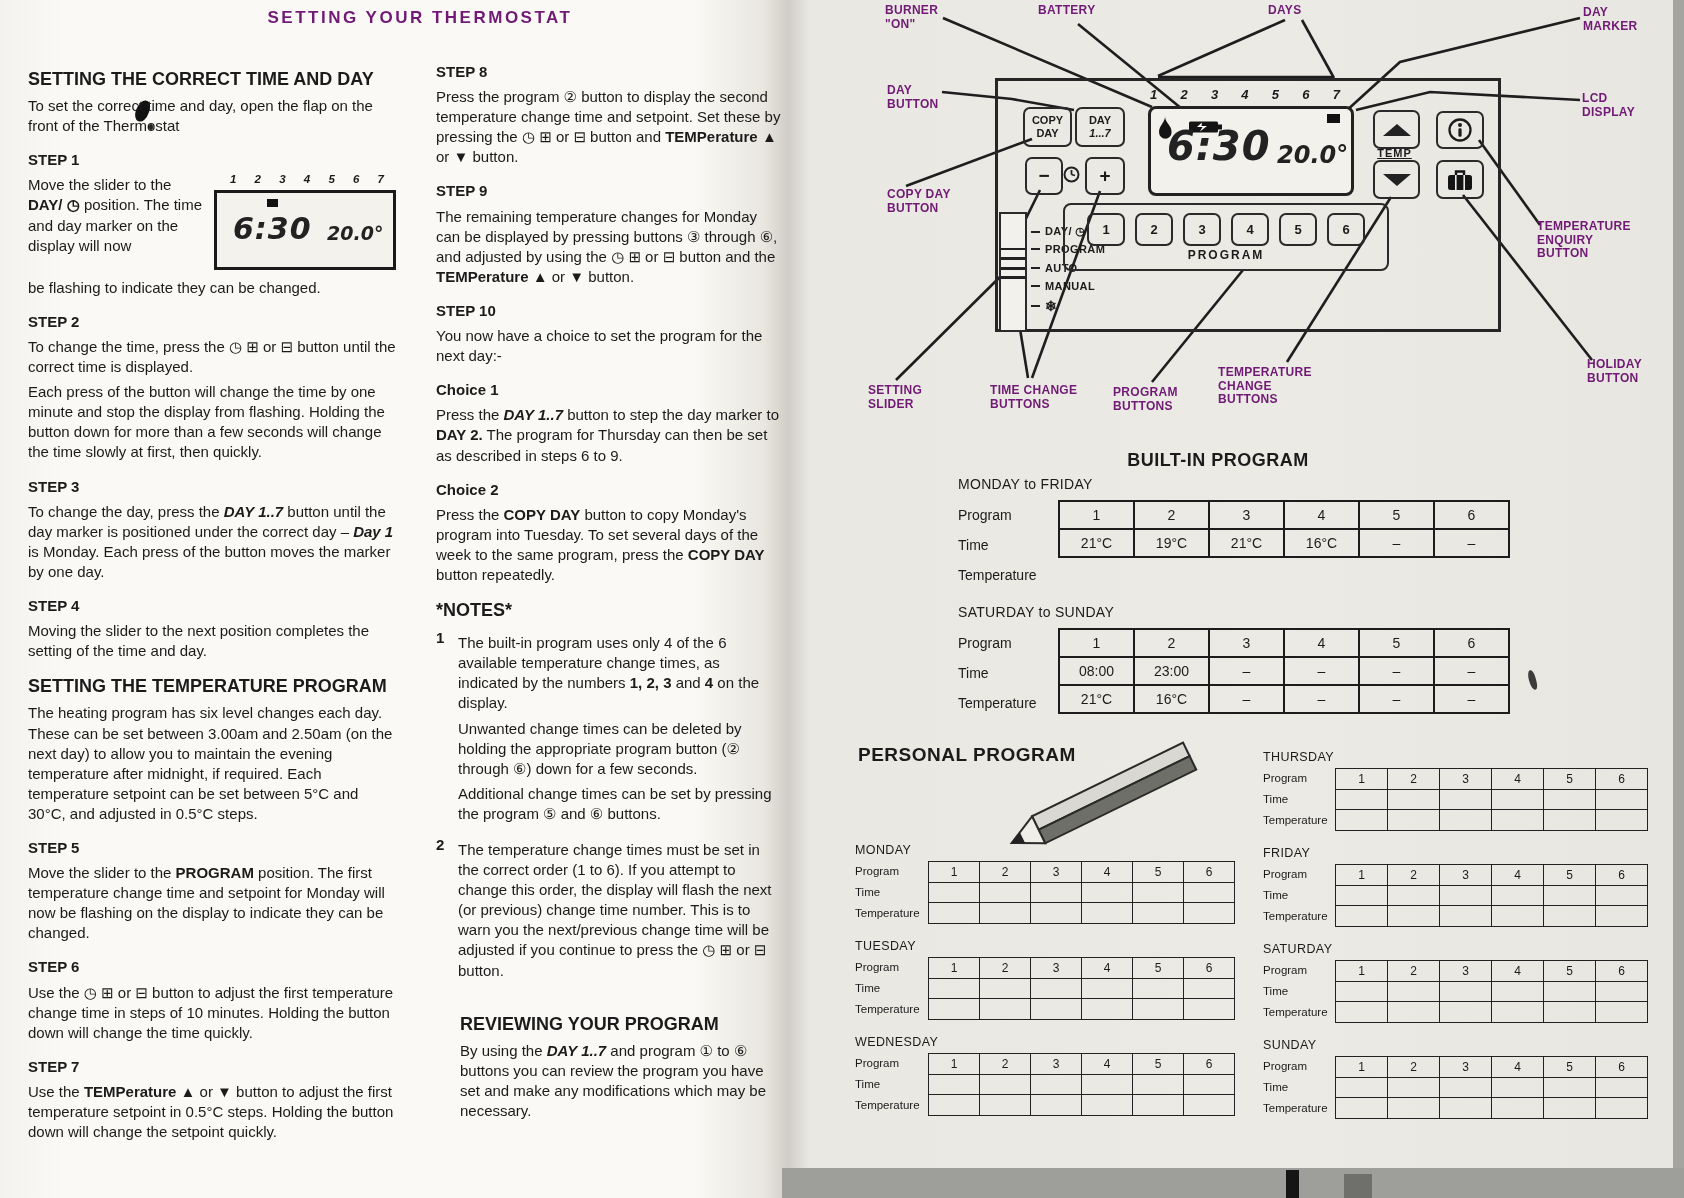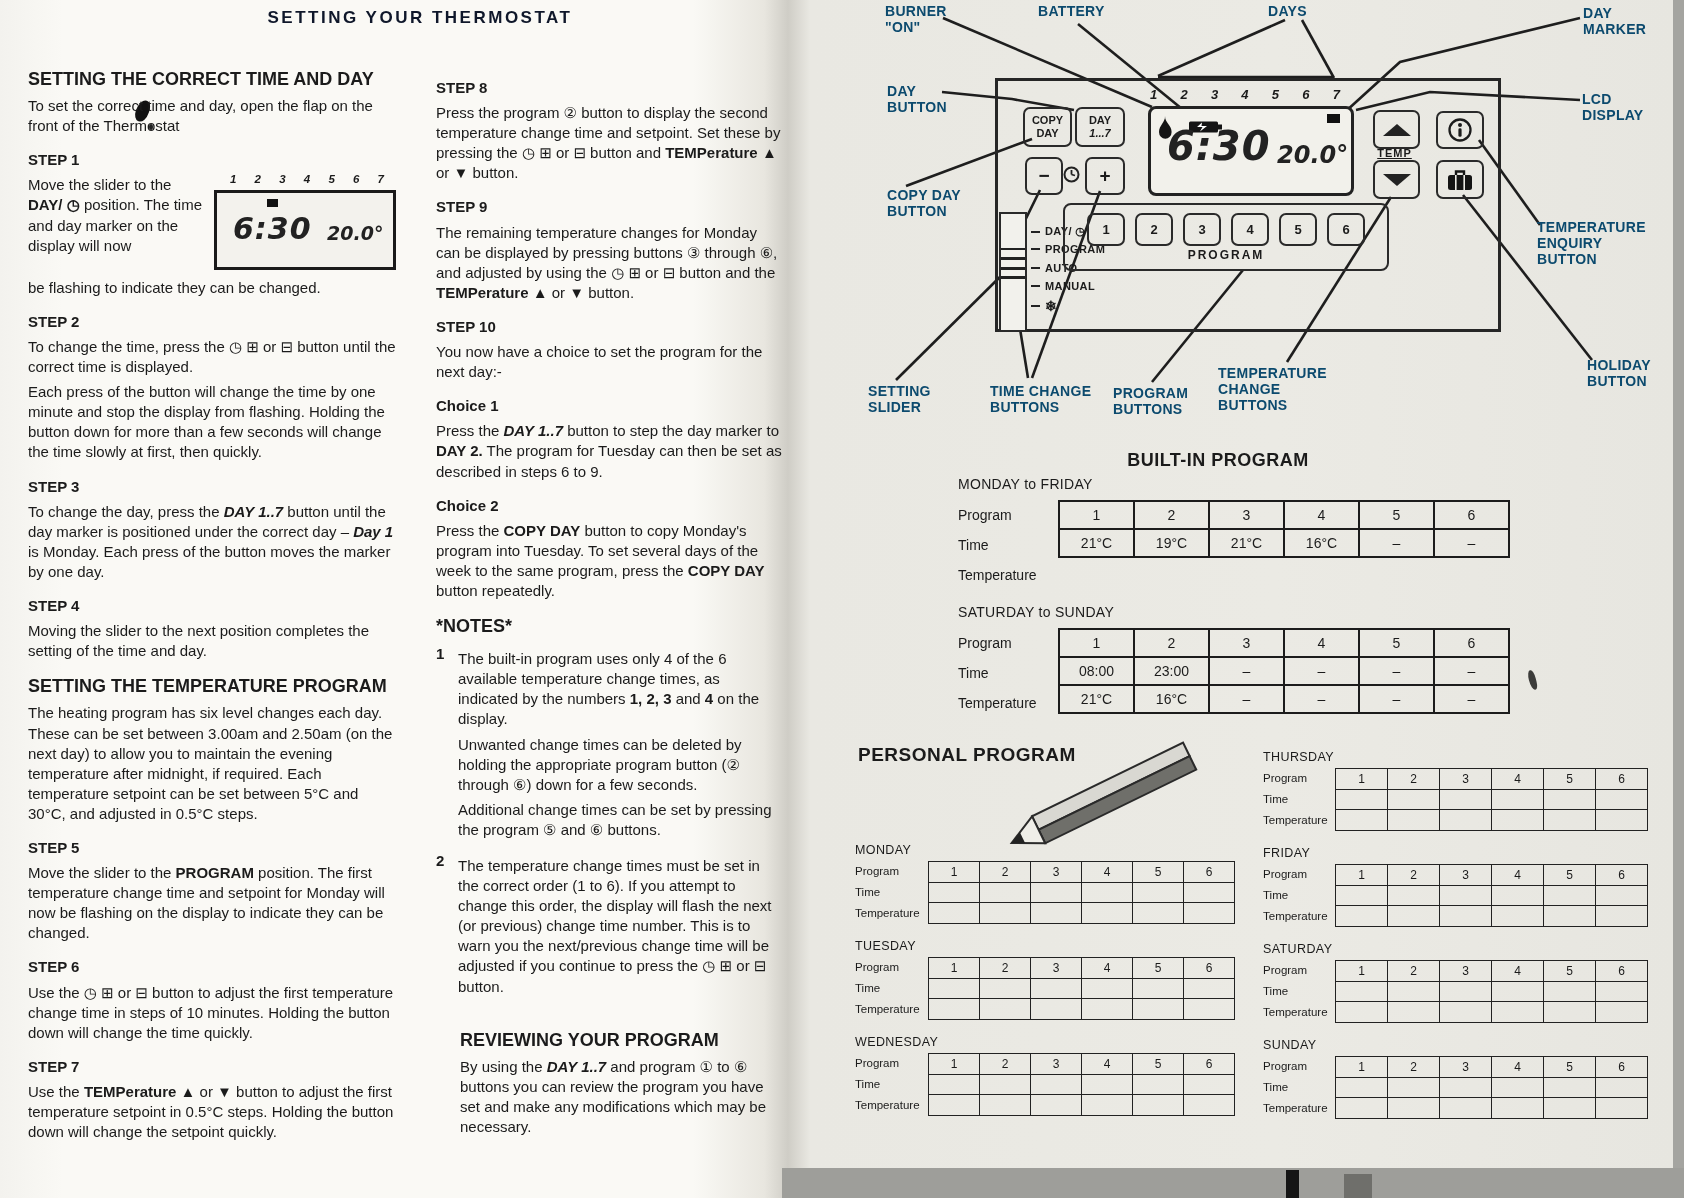--- a/index.html
+++ b/index.html
@@ -7,21 +7,21 @@
         font-family:"Liberation Sans",sans-serif;color:#1b1b1b;}
   
   .page-left{position:absolute;left:0;top:0;width:788px;height:1198px;
     background:linear-gradient(90deg,#f3f2ee 0%,#faf9f5 8%,#faf9f5 88%,#e8e6df 97%,#cfcdc6 100%);}
   .page-right{position:absolute;left:788px;top:0;width:885px;height:1168px;
     background:linear-gradient(90deg,#cfcdc6 0%,#e9e8e2 2.5%,#ebeae4 55%,#e7e6e0 100%);}
   .gray-bottom{position:absolute;left:782px;top:1168px;width:902px;height:30px;background:#9e9e9a;}
   .artifact{position:absolute;}
   
   .title{position:absolute;left:170px;top:8px;width:500px;text-align:center;
-    font-size:17px;font-weight:bold;letter-spacing:2.5px;color:#0f172a;}
+    font-size:17px;font-weight:bold;letter-spacing:2.5px;color:#701a75;}
   .col{position:absolute;font-size:15px;line-height:1.34;}
   .col1{left:28px;top:54px;width:368px;}
   .col2{left:436px;top:56px;width:346px;}
   .sec-h{font-weight:bold;font-size:18px;margin:13px 0 4px;}
   .step-h{font-weight:bold;font-size:15px;margin:14px 0 2px;}
   .col p{margin:5px 0;}
   .bld{font-weight:bold;}
   .bi{font-weight:bold;font-style:italic;}
   
   .fig{float:right;width:182px;margin:0 0 8px 10px;}
@@ -39,22 +39,22 @@
   .note-num{font-weight:bold;width:13px;flex:none;}
   .note-body p{margin:5px 0;}
   .review-block{margin-left:24px;}
   
   .smudge{position:absolute;left:136px;top:100px;width:13px;height:22px;background:#111;
     border-radius:60% 40% 55% 45%;transform:rotate(18deg);}
   .smudge2{position:absolute;left:149px;top:124px;width:4px;height:6px;background:#222;border-radius:50%;}
   .penmark{position:absolute;left:1529px;top:670px;width:7px;height:20px;background:#3c3c3a;
     border-radius:50% 50% 40% 60%;transform:rotate(-14deg);}
   
-  .callout{position:absolute;font-weight:bold;font-size:14px;line-height:1.14;
-    white-space:pre-line;letter-spacing:.3px;color:#0c4a6e;}
+  .callout{position:absolute;font-weight:bold;font-size:12px;line-height:1.14;
+    white-space:pre-line;letter-spacing:.3px;color:#701a75;}
   .lines{position:absolute;left:0;top:0;pointer-events:none;}
   
   .device{position:absolute;left:995px;top:78px;width:500px;height:248px;border:3px solid #262626;}
   .dbtn{position:absolute;border:2.5px solid #2a2a2a;border-radius:7px;
     display:flex;flex-direction:column;align-items:center;justify-content:center;
     font-weight:bold;font-size:11px;line-height:1.15;text-align:center;}
   .dbtn .it{font-style:italic;}
   .sign{font-size:19px;font-weight:bold;}
   .slider-box{position:absolute;left:1px;top:131px;width:24px;height:116px;
     border:2.5px solid #2a2a2a;background:#f2f1ec;}
@@ -160,31 +160,31 @@
     <p><span>Move the slider to the </span><span class="bld">PROGRAM</span><span> position. The first temperature change time and setpoint for Monday will now be flashing on the display to indicate they can be changed.</span></p>
 
     <div class="step-h">STEP 6</div>
     <p>Use the ◷ ⊞ or ⊟ button to adjust the first temperature change time in steps of 10 minutes. Holding the button down will change the time quickly.</p>
 
     <div class="step-h">STEP 7</div>
     <p><span>Use the </span><span class="bld">TEMPerature</span><span> ▲ or ▼ button to adjust the first temperature setpoint in 0.5°C steps. Holding the button down will change the setpoint quickly.</span></p>
   </div>
 
   <div class="col col2">
-    <div class="step-h" style="margin-top:22px">STEP 8</div>
+    <div class="step-h" style="margin-top:6px">STEP 8</div>
     <p><span>Press the program ② button to display the second temperature change time and setpoint. Set these by pressing the ◷ ⊞ or ⊟ button and </span><span class="bld">TEMPerature</span><span> ▲ or ▼ button.</span></p>
 
     <div class="step-h">STEP 9</div>
     <p><span>The remaining temperature changes for Monday can be displayed by pressing buttons ③ through ⑥, and adjusted by using the ◷ ⊞ or ⊟ button and the </span><span class="bld">TEMPerature</span><span> ▲ or ▼ button.</span></p>
 
     <div class="step-h">STEP 10</div>
     <p>You now have a choice to set the program for the next day:-</p>
 
     <div class="step-h">Choice 1</div>
-    <p><span>Press the </span><span class="bi">DAY 1..7</span><span> button to step the day marker to </span><span class="bld">DAY 2.</span><span> The program for Tuesday can then be set as described in steps 6 to 9.</span></p>
+    <p><span>Press the </span><span class="bi">DAY 1..7</span><span> button to step the day marker to </span><span class="bld">DAY 2.</span><span> The program for Thursday can then be set as described in steps 6 to 9.</span></p>
 
     <div class="step-h">Choice 2</div>
     <p><span>Press the </span><span class="bld">COPY DAY</span><span> button to copy Monday's program into Tuesday. To set several days of the week to the same program, press the </span><span class="bld">COPY DAY</span><span> button repeatedly.</span></p>
 
     <div class="sec-h">*NOTES*</div>
     <div class="note">
       <span class="note-num">1</span>
       <div class="note-body">
         <p><span>The built-in program uses only 4 of the 6 available temperature change times, as indicated by the numbers </span><span class="bld">1, 2, 3</span><span> and </span><span class="bld">4</span><span> on the display.</span></p>
         <p>Unwanted change times can be deleted by holding the appropriate program button (② through ⑥) down for a few seconds.</p>

